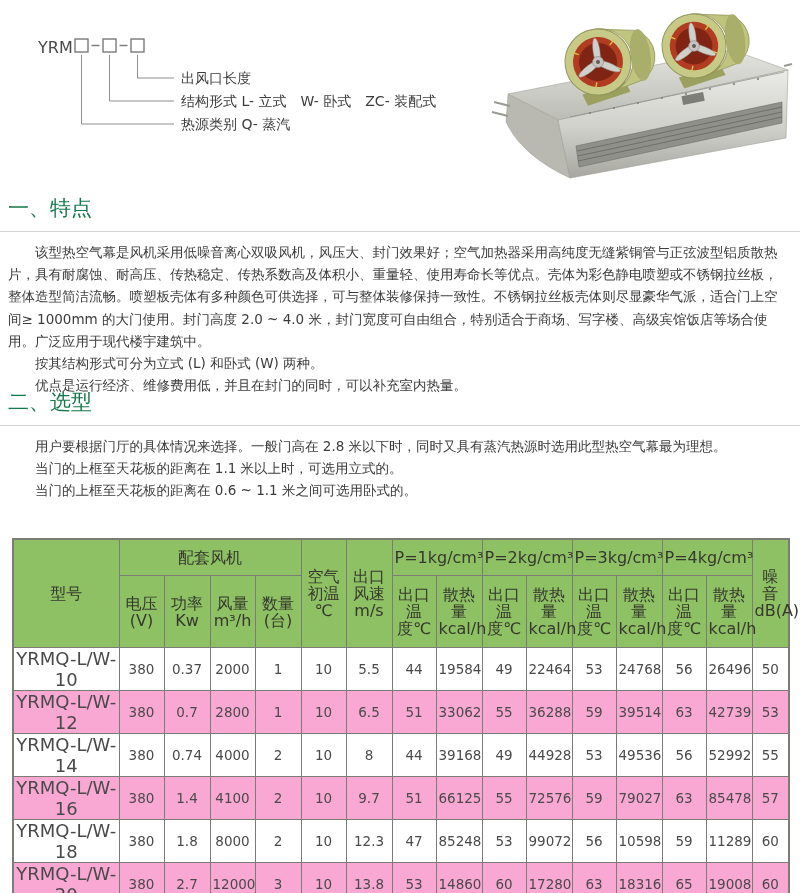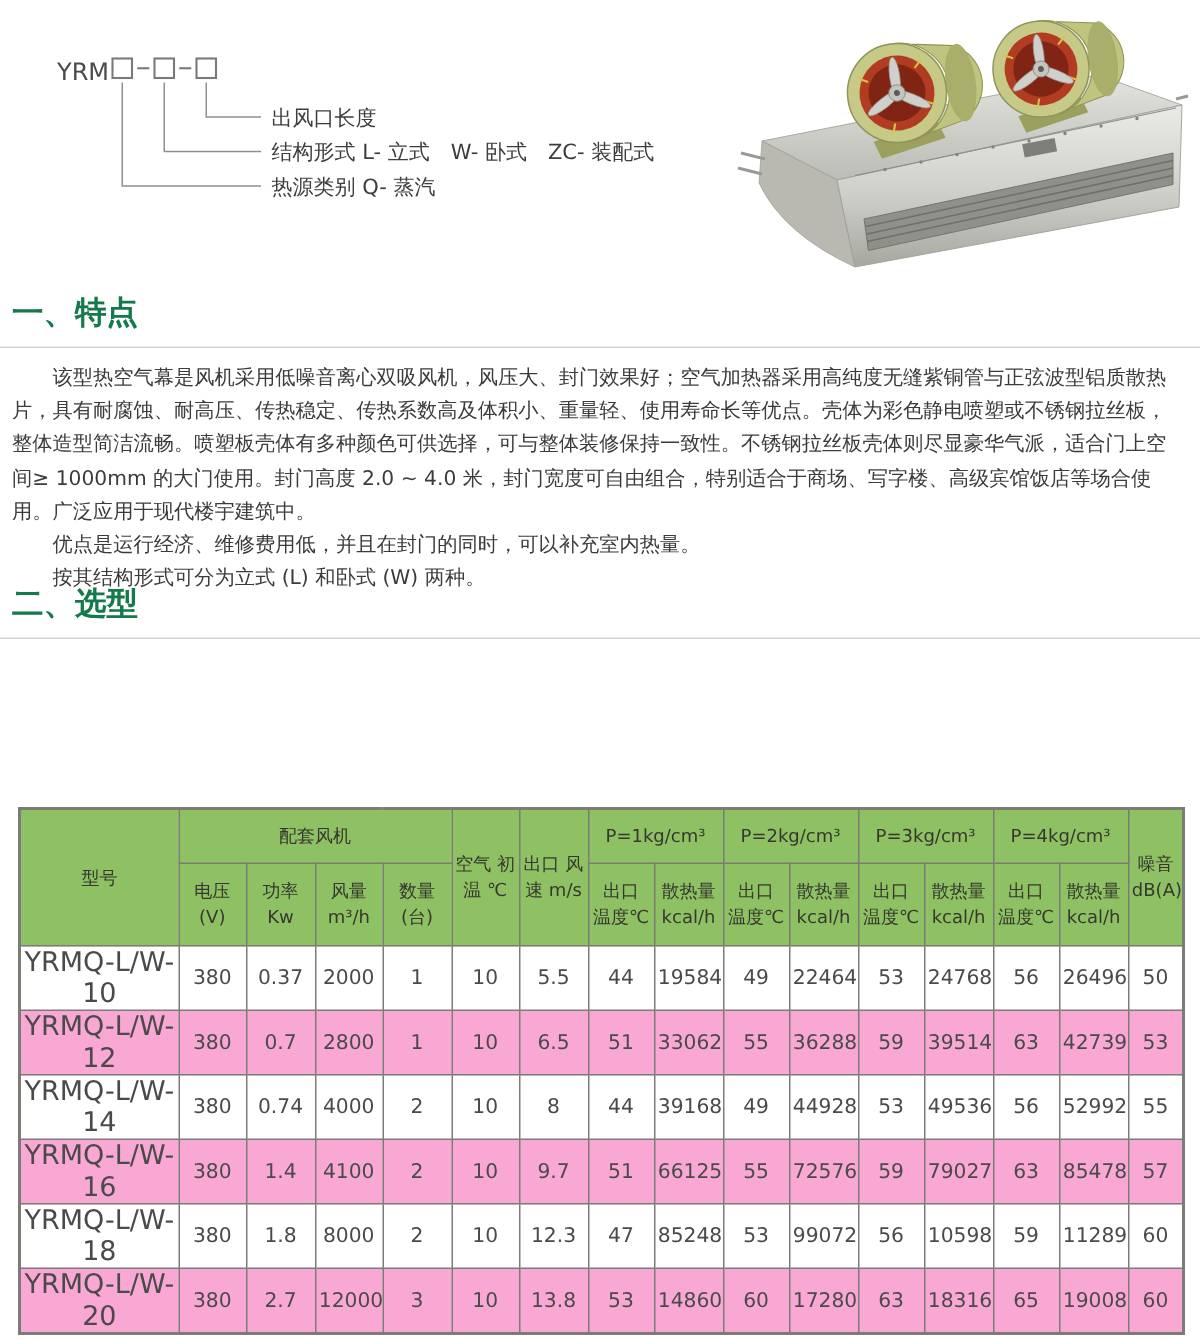--- a/index.html
+++ b/index.html
@@ -12,42 +12,42 @@
   
   .model-diagram { position:absolute; left:28px; top:30px; width:460px; height:140px; }
   .product-photo { position:absolute; left:486px; top:6px; width:308px; height:178px; }
 
   
   .section { position:absolute; left:0; width:800px; }
   .sec-features  { top:194px; }
   .sec-selection { top:388px; }
   .sec-specs     { top:528px; }
   .section h2 {
-    font-size:21px; font-weight:bold; color:#14794b;
+    font-size:21px; font-weight:normal; color:#14794b;
     padding:0 0 9px 8px; margin:0;
   }
   .ruled h2 { border-bottom:1px solid #d4d4d4; }
   .section .para-wrap { padding:9px 20px 0 8px; }
   .section p {
     font-size:13.5px; line-height:22.2px; text-indent:2em;
     color:#3b3b3b; margin:0;
   }
 
   
   table.spec {
     margin:10px 12px 0 12px; width:776px;
     border-collapse:collapse; table-layout:fixed;
     border:2px solid #7c7c76;
   }
   table.spec th, table.spec td {
     border:1px solid #7c7c76; text-align:center; vertical-align:middle;
   }
   table.spec thead th {
     background:#8dc163; font-weight:normal; color:#37372f;
-    font-size:12px; line-height:17px; padding:9px 2px;
+    font-size:16px; line-height:17px; padding:9px 2px;
   }
   table.spec thead tr.sub th { padding:10px 2px; }
   table.spec tbody td {
     background:#ffffff; height:36px; font-size:13.5px; color:#4a4a4a;
     padding:0 2px;
   }
   table.spec tbody tr.alt td { background:#f9a8d4; }
   table.spec tbody td.model-col { font-size:18px; }
 </style>
 </head>
@@ -160,27 +160,32 @@
     </g>
     <circle r="5.5" fill="#c4c4c0" stroke="#8a8a84" stroke-width="0.6"></circle>
     <circle r="2" fill="#5c5c58"></circle>
   </g>
 </svg>
 
 <div class="section sec-features ruled">
   <h2>一、特点</h2>
   <div class="para-wrap">
     <p>该型热空气幕是风机采用低噪音离心双吸风机，风压大、封门效果好；空气加热器采用高纯度无缝紫铜管与正弦波型铝质散热片，具有耐腐蚀、耐高压、传热稳定、传热系数高及体积小、重量轻、使用寿命长等优点。壳体为彩色静电喷塑或不锈钢拉丝板，整体造型简洁流畅。喷塑板壳体有多种颜色可供选择，可与整体装修保持一致性。不锈钢拉丝板壳体则尽显豪华气派，适合门上空间≥ 1000mm 的大门使用。封门高度 2.0 ~ 4.0 米，封门宽度可自由组合，特别适合于商场、写字楼、高级宾馆饭店等场合使用。广泛应用于现代楼宇建筑中。</p>
+    <p>按其结构形式可分为立式 (L) 和卧式 (W) 两种。</p>
     <p>优点是运行经济、维修费用低，并且在封门的同时，可以补充室内热量。</p>
-    <p>按其结构形式可分为立式 (L) 和卧式 (W) 两种。</p>
   </div>
 </div>
 
 <div class="section sec-selection ruled">
   <h2>二、选型</h2>
+  <div class="para-wrap">
+    <p>用户要根据门厅的具体情况来选择。一般门高在 2.8 米以下时，同时又具有蒸汽热源时选用此型热空气幕最为理想。</p>
+    <p>当门的上框至天花板的距离在 1.1 米以上时，可选用立式的。</p>
+    <p>当门的上框至天花板的距离在 0.6 ~ 1.1 米之间可选用卧式的。</p>
+  </div>
 </div>
 
 <div class="section sec-specs">
 
   <table class="spec">
     <colgroup>
       <col style="width:106px">
         <col style="width:45px">
         <col style="width:46px">
         <col style="width:45px">

